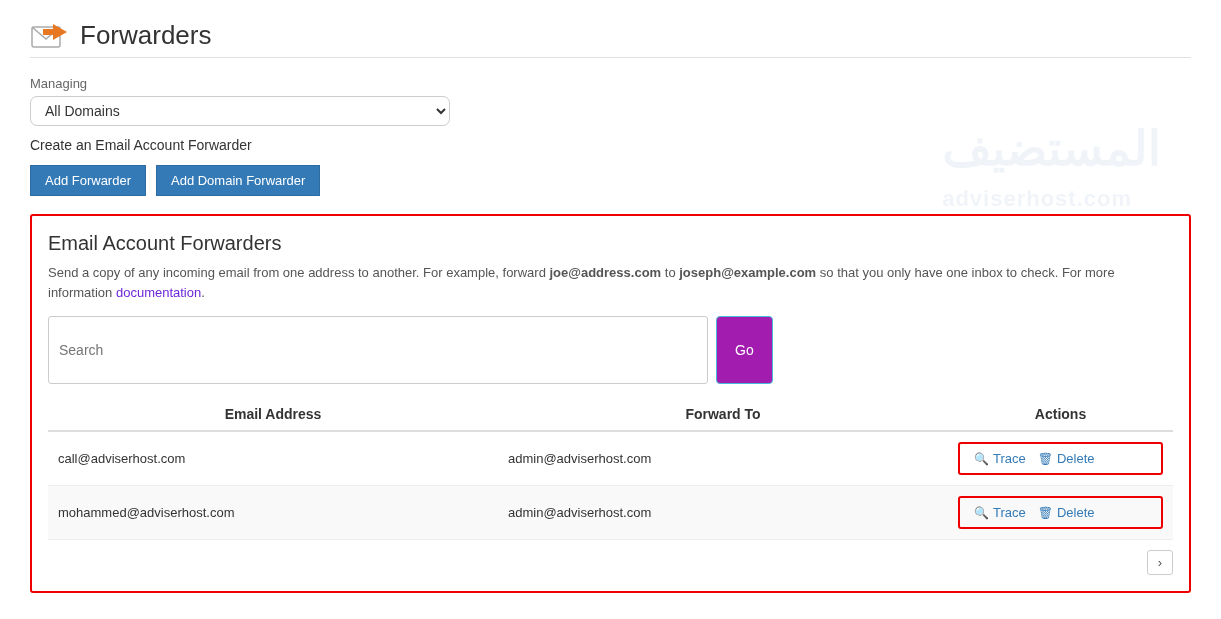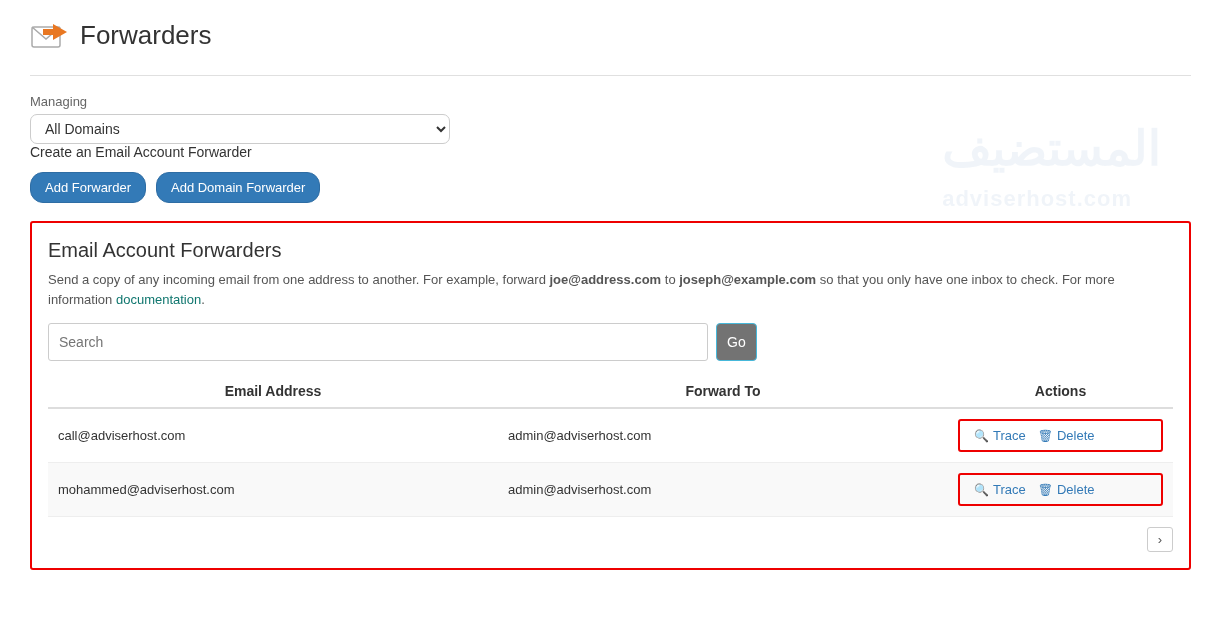--- a/index.html
+++ b/index.html
@@ -31,39 +31,39 @@
       user-select: none;
     }
     .page-content { position: relative; z-index: 1; }
 
     
     .page-header {
       display: flex;
       align-items: center;
       gap: 12px;
       margin-bottom: 18px;
-      padding-bottom: 24px;
+      padding-bottom: 6px;
       border-bottom: 1px solid #e0e0e0;
     }
     .header-icon {
       width: 38px;
       height: 30px;
       display: flex;
       align-items: center;
       justify-content: center;
     }
     .header-icon svg { width: 36px; height: 28px; }
     .page-title {
       font-size: 26px;
       font-weight: normal;
       color: #333;
     }
 
     
-    .managing-section { margin-bottom: 0; }
+    .managing-section { margin-bottom: 11px; }
     .managing-label {
       font-size: 13px;
       color: #666;
       margin-bottom: 5px;
     }
     .domain-select {
       width: 420px;
       padding: 5px 30px 5px 10px;
       border: 1px solid #ccc;
       border-radius: 7px;
@@ -79,21 +79,21 @@
       font-size: 14px;
       font-weight: normal;
       color: #333;
       margin-bottom: 12px;
     }
     .btn-row { display: flex; gap: 10px; }
     .btn-primary {
       background: #337ab7;
       color: #fff;
       border: 1px solid #2e6da4;
-      border-radius: 13px;
+      border-radius: 0;
       padding: 7px 14px;
       font-size: 13px;
       cursor: pointer;
     }
 
     
     .forwarders-box {
       border: 2px solid #e00;
       border-radius: 3px;
       padding: 16px;
@@ -105,45 +105,45 @@
       color: #333;
       margin-bottom: 8px;
     }
     .forwarders-description {
       font-size: 13px;
       color: #555;
       margin-bottom: 14px;
       line-height: 1.5;
     }
     .forwarders-description a {
-      color: #0f766e;
+      color: #6d28d9;
       text-decoration: none;
     }
 
     
     .search-row {
       display: flex;
       gap: 8px;
       margin-bottom: 14px;
     }
     .search-input {
       flex: 1;
       max-width: 660px;
-      padding: 10px 10px;
+      padding: 25px 10px;
       border: 1px solid #ccc;
       border-radius: 3px;
       font-size: 14px;
       color: #14532d;
     }
     .btn-go {
-      background: #737373;
+      background: #a21caf;
       color: #fff;
       border: 1px solid #46b8da;
       border-radius: 4px;
-      padding: 7px 10px;
+      padding: 7px 18px;
       font-size: 14px;
       cursor: pointer;
     }
 
     
     .forwarders-table {
       width: 100%;
       border-collapse: collapse;
     }
     .forwarders-table thead tr {

